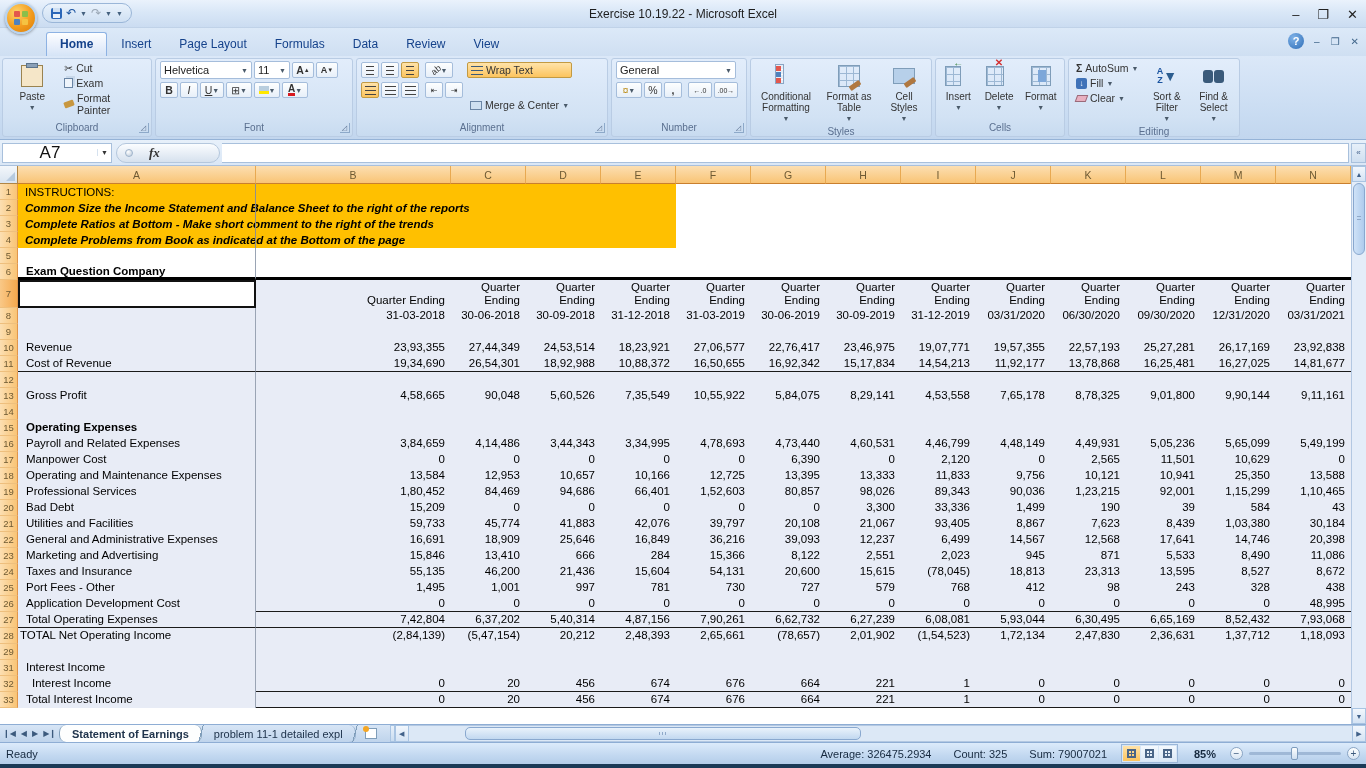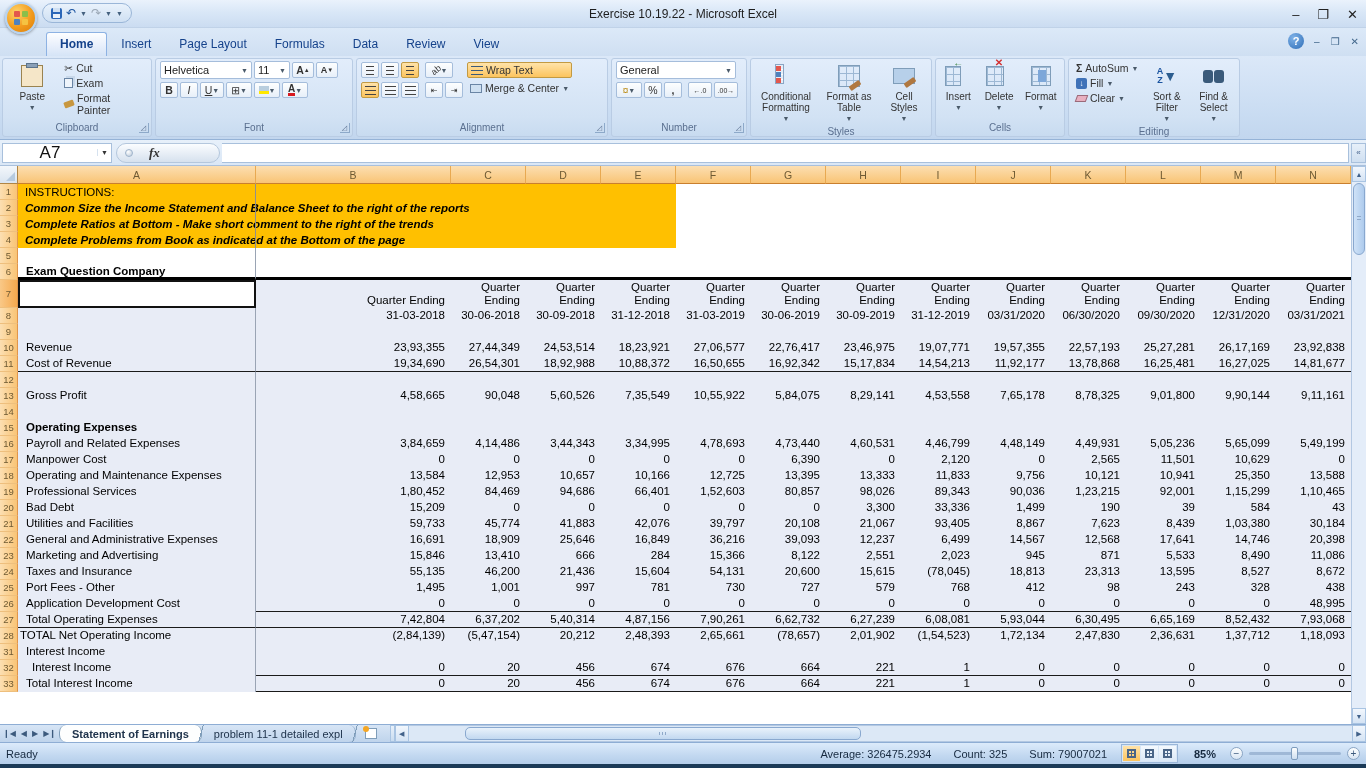--- a/index.html
+++ b/index.html
@@ -292,21 +292,21 @@
                 <span class="lines3"></span>
               </div>
             <div class="toggle" style="margin-left:4px">
                 <span style="font-size:8px">⇤</span>
               </div>
             <div class="toggle">
                 <span style="font-size:8px">⇥</span>
               </div>
           </div>
         </div>
-        <div style="display:flex;flex-direction:column;gap:3px;padding-top:1px">
+        <div style="display:flex;flex-direction:column;gap:20px;padding-top:1px">
           <div class="smallbtn" style="background:linear-gradient(#ffe3a9,#fcc45e);border:1px solid #c29a43">
             <span style="display:inline-block;width:12px;height:9px;background:repeating-linear-gradient(#3a5a7a 0 1px,transparent 1px 4px)"></span>
             <span>Wrap Text</span>
           </div>
           <div class="smallbtn">
             <span style="display:inline-block;width:12px;height:9px;background:#cfe0f1;border:1px solid #6a85a5"></span>
             <span>Merge &amp; Center</span>
               <span class="dd-arrow">▼</span>
           </div>
         </div>
@@ -899,20 +899,37 @@
             <div class="cell bgblue num vQ">(78,657)</div>
             <div class="cell bgblue num vQ">2,01,902</div>
             <div class="cell bgblue num vQ">(1,54,523)</div>
             <div class="cell bgblue num vQ">1,72,134</div>
             <div class="cell bgblue num vQ">2,47,830</div>
             <div class="cell bgblue num vQ">2,36,631</div>
             <div class="cell bgblue num vQ">1,37,712</div>
             <div class="cell bgblue num vQ">1,18,093</div>
           </div>
           <div class="grow">
+            <div class="gut">29</div>
+            <div class="cell lblcell bgblue"></div>
+            <div class="cell bgblue num vB"></div>
+            <div class="cell bgblue num vQ"></div>
+            <div class="cell bgblue num vQ"></div>
+            <div class="cell bgblue num vQ"></div>
+            <div class="cell bgblue num vQ"></div>
+            <div class="cell bgblue num vQ"></div>
+            <div class="cell bgblue num vQ"></div>
+            <div class="cell bgblue num vQ"></div>
+            <div class="cell bgblue num vQ"></div>
+            <div class="cell bgblue num vQ"></div>
+            <div class="cell bgblue num vQ"></div>
+            <div class="cell bgblue num vQ"></div>
+            <div class="cell bgblue num vQ"></div>
+          </div>
+          <div class="grow">
             <div class="gut">31</div>
             <div class="cell lblcell bgblue">Interest Income</div>
             <div class="cell bgblue num vB"></div>
             <div class="cell bgblue num vQ"></div>
             <div class="cell bgblue num vQ"></div>
             <div class="cell bgblue num vQ"></div>
             <div class="cell bgblue num vQ"></div>
             <div class="cell bgblue num vQ"></div>
             <div class="cell bgblue num vQ"></div>
             <div class="cell bgblue num vQ"></div>

